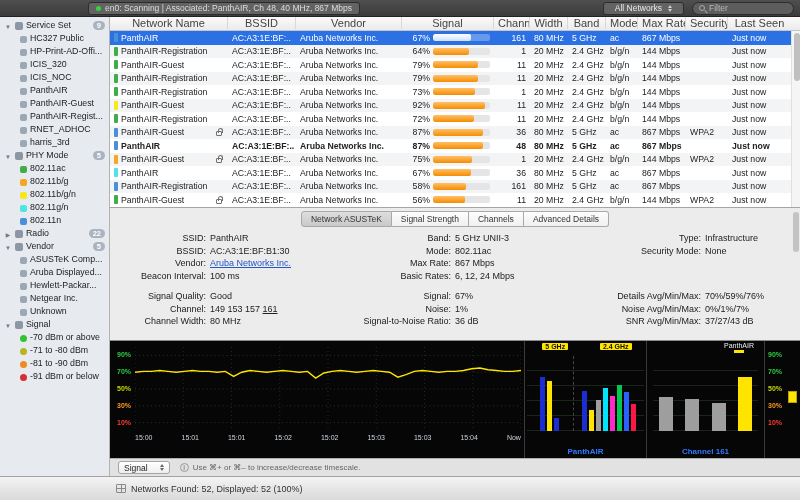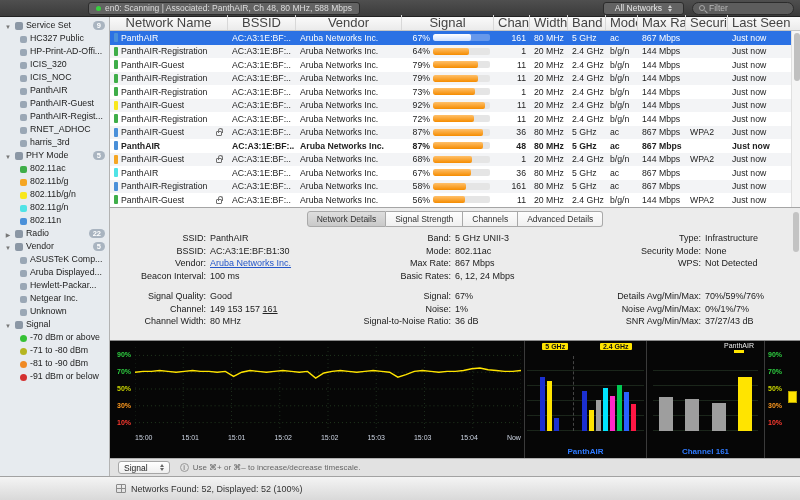--- a/index.html
+++ b/index.html
@@ -30,21 +30,21 @@
   .sb-tri{width:8px;font-size:6px;color:#787878;text-align:center;flex:none}
   .sb-ico{width:8px;height:8px;border-radius:2px;flex:none}
   .sb-item{padding-left:20px}
   .sb-dot{width:7px;height:7px;border-radius:2px;flex:none}
   .sb-dot.round{border-radius:50%}
   .sb-lbl{font-size:8.8px;color:#222;white-space:nowrap;overflow:hidden;text-overflow:ellipsis;flex:1}
   .sb-badge{font-size:7.5px;font-weight:bold;color:#fff;background:#a9b4c0;border-radius:6px;padding:0 4px;margin-right:4px;flex:none}
 
   
   .table{height:190px;display:flex;flex-direction:column;background:#fff;position:relative}
-  .thead{height:14px;display:flex;background:linear-gradient(#fafafa,#ebebeb);border-bottom:1px solid #c6c6c6;font-size:13px;color:#444;align-items:flex-end;padding-right:9px}
+  .thead{height:14px;display:flex;background:linear-gradient(#fafafa,#ebebeb);border-bottom:1px solid #c6c6c6;font-size:11px;color:#444;align-items:flex-start;padding-right:9px}
   .th{padding:0 4px;border-right:1px solid #d8d8d8;overflow:hidden;white-space:nowrap;text-align:center;flex:none}
   .th.c-seen{flex:1;border-right:none}
   .tbody{flex:1;overflow:hidden;padding-right:9px}
   .trow{display:flex;height:13.5px;align-items:center;font-size:8.7px;color:#222}
   .trow:nth-child(even){background:#f3f4f6}
   .trow.sel{background:#2b71e4;color:#fff}
   .trow.assoc{font-weight:bold}
   .cell{padding:0 4px;overflow:hidden;white-space:nowrap;flex:none;display:flex;align-items:center}
   .c-name{width:118px}.c-bssid{width:68px}.c-vendor{width:106px}.c-signal{width:92px}
   .c-ch{width:36px;justify-content:flex-end}.c-width{width:38px}.c-band{width:38px}
@@ -121,21 +121,21 @@
   .grid-ic::after{content:"";position:absolute;top:0;bottom:0;left:4px;width:1px;background:#8a8a8a}
 </style>
 </head>
 <body>
 
 <div class="window">
 
   <div class="toolbar">
     <div class="tb-status">
       <span class="tb-dot"></span>
-      <span>en0: Scanning  |  Associated: PanthAIR, Ch 48, 80 MHz, 588 Mbps</span>
+      <span>en0: Scanning  |  Associated: PanthAIR, Ch 48, 40 MHz, 867 Mbps</span>
     </div>
     <div class="tb-spacer"></div>
     <div class="tb-select">
       <span>All Networks</span>
       <span class="updown">
           <span class="tri-up"></span>
           <span class="tri-down"></span>
         </span>
     </div>
     <div class="tb-search">
@@ -481,21 +481,21 @@
             </div>
             <div class="trow">
               <div class="cell c-name">
                 <span class="nchip" style="background: rgb(245, 166, 35);"></span>
                 <span class="nname">PanthAIR-Guest</span>
                 <span class="lock"></span>
               </div>
               <div class="cell c-bssid">AC:A3:1E:BF:..</div>
               <div class="cell c-vendor">Aruba Networks Inc.</div>
               <div class="cell c-signal">
-                <span class="pct">68%</span>
+                <span class="pct">75%</span>
                 <span class="bartrack">
                   <span class="barfill" style="width: 68%; display: block;"></span>
                 </span>
               </div>
               <div class="cell c-ch">1</div>
               <div class="cell c-width">20 MHz</div>
               <div class="cell c-band">2.4 GHz</div>
               <div class="cell c-mode">b/g/n</div>
               <div class="cell c-rate">144 Mbps</div>
               <div class="cell c-sec">WPA2</div>
@@ -566,21 +566,21 @@
               <div class="cell c-seen">Just now</div>
             </div>
           </div>
         <div class="vscroll">
           <div class="vthumb"></div>
         </div>
       </div>
 
       <div class="details">
         <div class="tabs">
-            <div class="tab active">Network Details</div>
+            <div class="tab active">Network ASUSTeK</div>
             <div class="tab">Signal Strength</div>
             <div class="tab">Channels</div>
             <div class="tab">Advanced Details</div>
           </div>
         <div>
             <div class="details-section">
               <div class="dcol dcol1">
                 <div class="frow">
                   <span class="flabel">SSID:</span>
                   <span class="fvalue">PanthAIR</span>
@@ -617,24 +617,20 @@
                 </div>
               </div>
               <div class="dcol dcol3">
                 <div class="frow">
                   <span class="flabel">Type:</span>
                   <span class="fvalue">Infrastructure</span>
                 </div>
                 <div class="frow">
                   <span class="flabel">Security Mode:</span>
                   <span class="fvalue">None</span>
-                </div>
-                <div class="frow">
-                  <span class="flabel">WPS:</span>
-                  <span class="fvalue">Not Detected</span>
                 </div>
               </div>
             </div>
             <div class="details-section s2">
               <div class="dcol dcol1">
                 <div class="frow">
                   <span class="flabel">Signal Quality:</span>
                   <span class="fvalue">Good</span>
                 </div>
                 <div class="frow">

